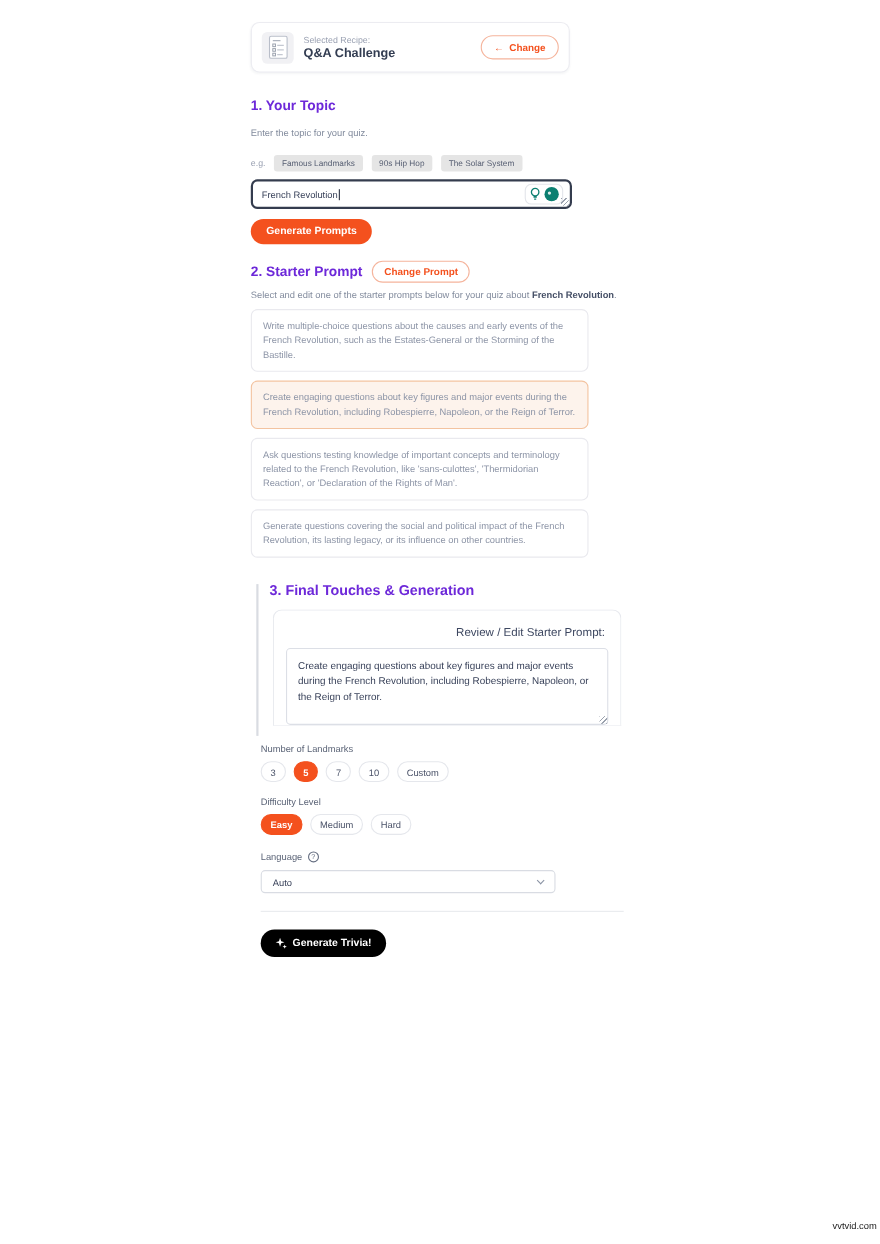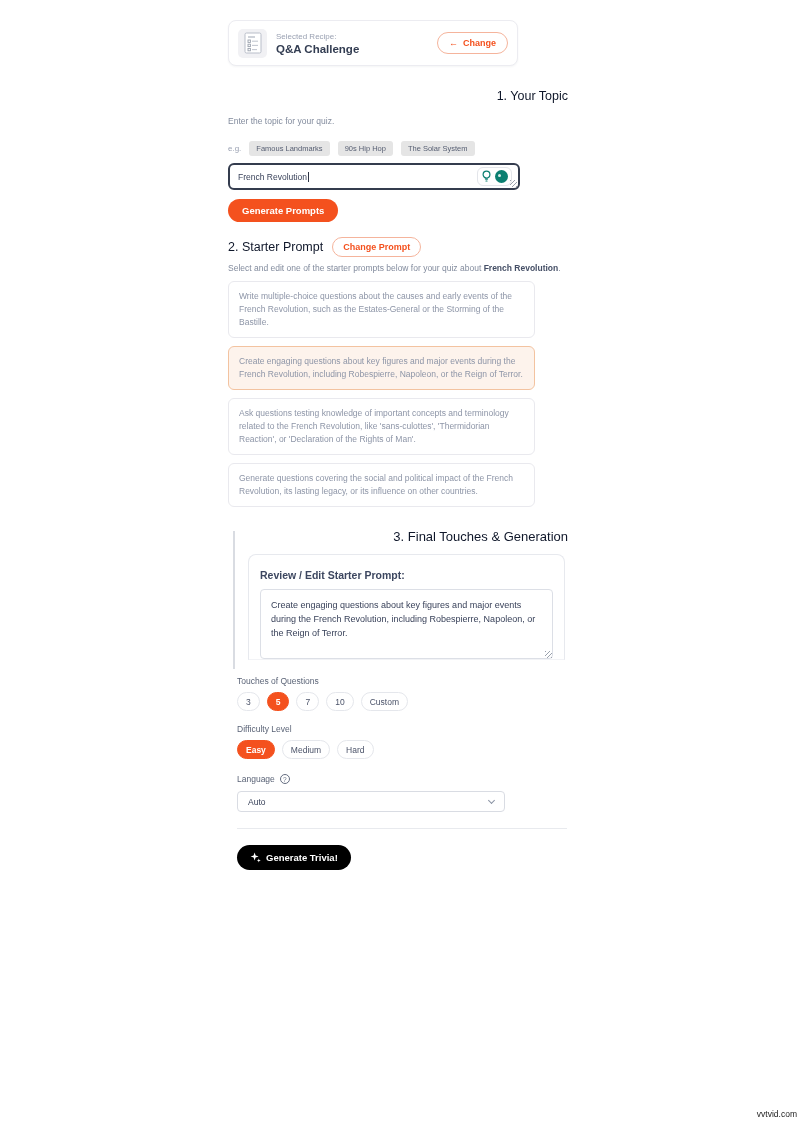--- a/index.html
+++ b/index.html
@@ -12,21 +12,21 @@
   .recipe-card { width:290px; height:46px; background:#fff; border:1px solid #ececf1; border-radius:8px;
     box-shadow:0 1px 2px rgba(40,50,70,.05); display:flex; align-items:center; padding:0 9px; }
   .recipe-icon-box { width:29px; height:29px; background:#f1f1f4; border-radius:5px; display:flex; align-items:center; justify-content:center; }
   .recipe-meta { margin-left:9px; }
   .recipe-label { font-size:8px; color:#9aa1b2; }
   .recipe-name { font-size:11.5px; font-weight:700; color:#333d52; margin-top:2px; }
   .change-btn { margin-left:auto; display:flex; align-items:center; gap:5px; border:1px solid #f5b49c; border-radius:12px;
     padding:5px 11px; color:#f4511e; font-size:9px; font-weight:700; background:#fff; cursor:pointer; }
 
   
-  .h-sec { font-size:12.5px; font-weight:400; color:#0f172a;text-align:right; }
+  .h-sec { font-size:12.5px; font-weight:700; color:#6d28d9; }
   .muted { font-size:8.5px; color:#828b9d; }
 
   .topic-head { margin-top:23px; }
   .topic-desc { margin-top:13px; }
 
   .eg-row { margin-top:15px; display:flex; align-items:center; gap:8px; }
   .eg-label { font-size:8px; color:#9aa1b2; }
   .chip { background:#e5e5e5; border-radius:3px; padding:3px 7px; font-size:7.5px; color:#565e72; cursor:pointer; white-space:nowrap; }
 
   .topic-input { position:relative; margin-top:7px; width:292px; height:27px; border:2px solid #343c4e; border-radius:6px;
@@ -52,21 +52,21 @@
   .prompt-card { width:307px; border:1px solid #e9e9ee; border-radius:6px; background:#fff; padding:8px 10px;
     font-size:8.5px; line-height:13px; color:#8d95a7; margin-top:8px; cursor:pointer; }
   .prompt-card.selected { background:#fdf3ec; border:1px solid #f3c3a0; }
 
   
   .final-wrap { position:relative; margin-top:22px; }
   .step-line { position:absolute; left:5px; top:2px; width:2px; height:138px; background:#d9dce2; }
   .final-head { margin-left:17px; font-size:13px; }
   .review-panel { margin-left:20px; margin-top:10px; width:317px; height:106px; border:1px solid #e7e9ee; border-bottom-color:#f2f3f6;
     border-radius:8px 8px 0 0; background:#fff; padding:14px 14px 0 11px; }
-  .review-label { font-size:10.5px; font-weight:700; color:#3d4760; }
+  .review-label { font-size:10.5px; font-weight:400; color:#3d4760;text-align:right; }
   .ta-wrap { position:relative; margin-top:8px; width:293px; height:70px; }
   .review-ta { width:293px; height:70px; border:1px solid #dcdfe6; border-radius:4px; resize:none; padding:8px 10px;
     font-family:"Liberation Sans", sans-serif; font-size:9px; line-height:14px; color:#39425a; outline:none; }
   .controls { margin-left:9px; }
   .ctl-label { margin-top:16px; font-size:8.5px; color:#5b6477; }
   .pill-row { margin-top:6px; display:flex; align-items:center; gap:7px; }
   .opt-pill { border:1px solid #e5e7ec; background:#fff; border-radius:10px; height:19px; min-width:22px; padding:0 8px;
     display:flex; align-items:center; justify-content:center; font-size:8.5px; color:#4a5268; cursor:pointer; font-family:"Liberation Sans", sans-serif; }
   .opt-pill.sel { background:#f4511e; border-color:#f4511e; color:#fff; font-weight:700; }
   .lang-row { margin-top:15px; display:flex; align-items:center; gap:5px; }
@@ -159,21 +159,21 @@
 
       <div class="review-panel">
         <div class="review-label">Review / Edit Starter Prompt:</div>
         <div class="ta-wrap">
           <textarea class="review-ta" spellcheck="false" style="">Create engaging questions about key figures and major events during the French Revolution, including Robespierre, Napoleon, or the Reign of Terror.</textarea>
           <span class="resize-handle"></span>
         </div>
       </div>
 
       <div class="controls">
-        <div class="ctl-label">Touches of Questions</div>
+        <div class="ctl-label">Number of Landmarks</div>
         <div class="pill-row">
           <button class="opt-pill">3</button>
           <button class="opt-pill sel">5</button>
           <button class="opt-pill">7</button>
           <button class="opt-pill">10</button>
           <button class="opt-pill">Custom</button>
         </div>
 
         <div class="ctl-label" style="margin-top:13px;">Difficulty Level</div>
         <div class="pill-row">

